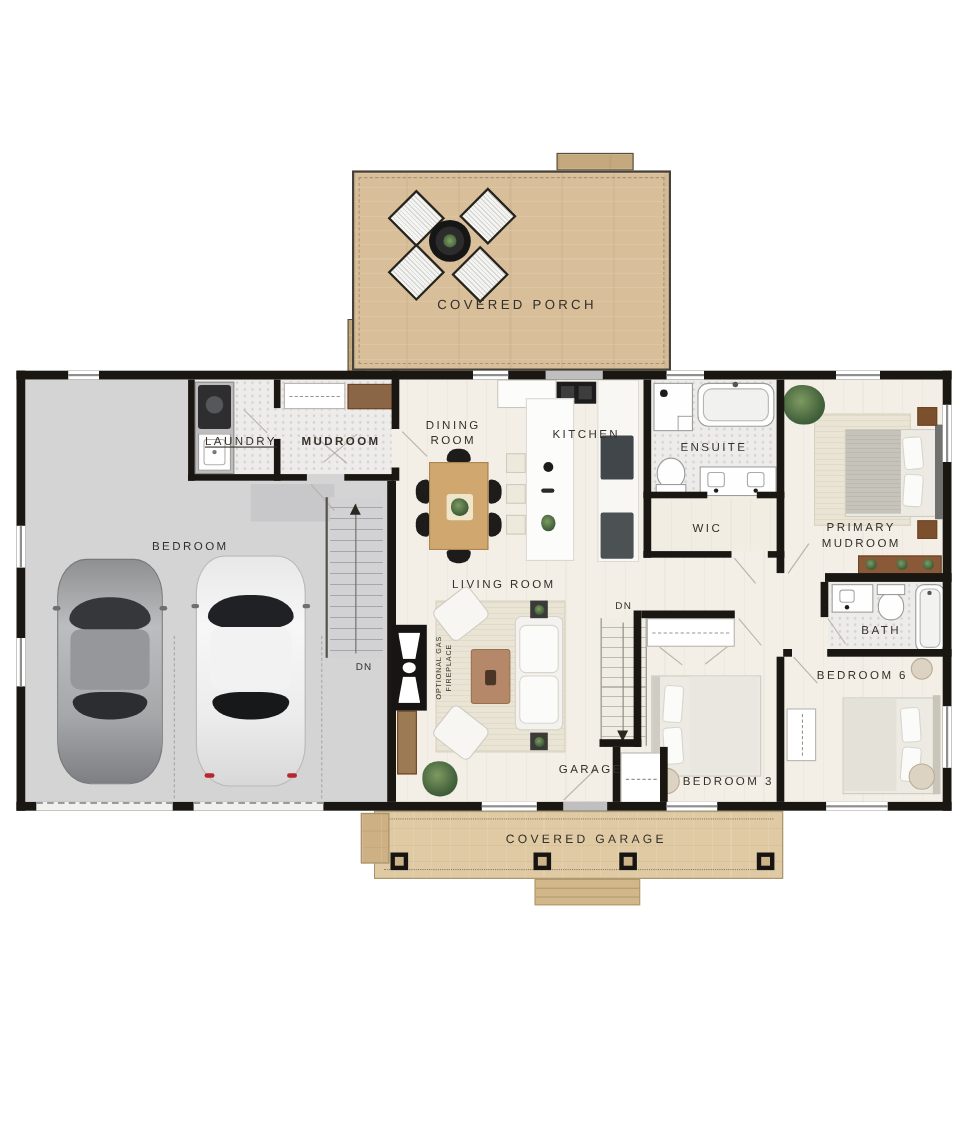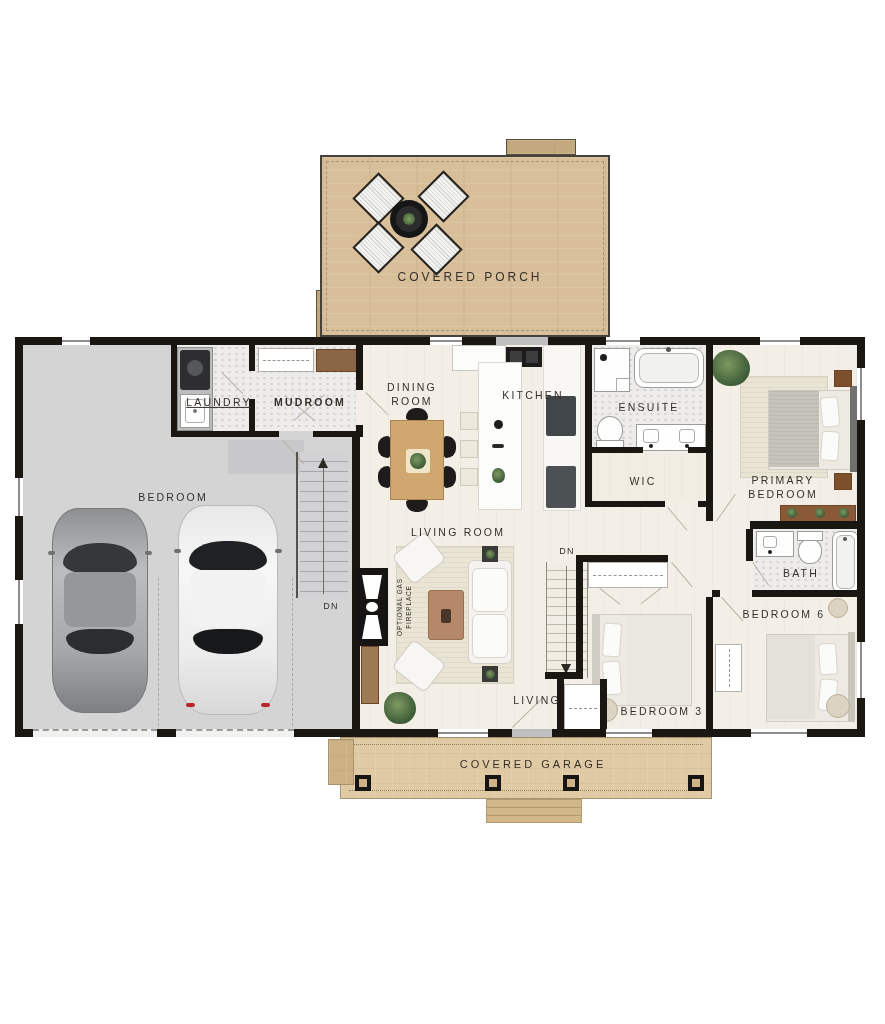--- a/index.html
+++ b/index.html
@@ -252,21 +252,21 @@
   <div class="wood-box" style="left:834px;top:370px;width:16px;height:15px;background:#7c4f2d;"></div>
   <div class="wood-box" style="left:834px;top:473px;width:16px;height:15px;background:#7c4f2d;"></div>
   <div class="plant" style="left:712px;top:350px;width:38px;height:36px;"></div>
   <div class="wood-box" style="left:780px;top:505px;width:74px;height:15px;">
     <div class="plant" style="left:6px;top:2px;width:10px;height:10px;"></div>
     <div class="plant" style="left:34px;top:2px;width:10px;height:10px;"></div>
     <div class="plant" style="left:58px;top:2px;width:10px;height:10px;"></div>
   </div>
   <div class="swing" style="left:716px;top:521px;width:33px;transform:rotate(-55deg);"></div>
   <span class="label" style="left:783px;top:487px;">PRIMARY
-BEDROOM</span>
+MUDROOM</span>
 
   <div class="fixture" style="left:756px;top:531px;width:36px;height:24px;">
     <div class="abs" style="left:6px;top:4px;width:14px;height:12px;border:1px solid #aaa;border-radius:3px;"></div>
     <div class="dot" style="left:11px;top:18px;width:4px;height:4px;"></div>
   </div>
   <div class="fixture" style="left:798px;top:538px;width:22px;height:24px;border-radius:50% 50% 46% 46%;"></div>
   <div class="fixture" style="left:797px;top:531px;width:24px;height:8px;"></div>
   <div class="fixture" style="left:832px;top:531px;width:25px;height:60px;border-radius:8px;">
     <div class="abs" style="inset:3px;border:1px solid #b5b5b3;border-radius:6px;background:#f2f2f0;"></div>
     <div class="dot" style="left:10px;top:5px;width:4px;height:4px;background:#555;"></div>
@@ -332,21 +332,21 @@
   <span class="label" style="left:458px;top:532px;">LIVING ROOM</span>
 
   <div class="stairs-f" style="left:546px;top:562px;width:40px;height:116px;"></div>
   <div class="cline" style="left:566px;top:566px;height:108px;background:#8a867d;"></div>
   <div class="arrow-dn" style="left:561px;top:664px;"></div>
   <span class="label small" style="left:567px;top:551px;">DN</span>
   <div class="closet" style="left:564px;top:684px;width:36px;height:45px;">
       <div class="rod-h"></div>
     </div>
   <div class="swing" style="left:512px;top:727px;width:42px;transform:rotate(-44deg);"></div>
-  <span class="label" style="left:537px;top:700px;">LIVING</span>
+  <span class="label" style="left:537px;top:700px;">GARAGE</span>
 
   <div class="abs porchwood" style="left:340px;top:737px;width:372px;height:62px;border:1px solid #a6926c;z-index:1;">
     <div class="abs" style="left:8px;right:8px;top:6px;border-top:1px dotted #8b7d60;"></div>
     <div class="abs" style="left:8px;right:8px;bottom:7px;border-top:1px dotted #8b7d60;"></div>
   </div>
   <div class="abs porchwood" style="left:328px;top:739px;width:26px;height:46px;background-color:#cdb184;border:1px solid #a6926c;z-index:2;"></div>
   <div class="abs" style="left:486px;top:799px;width:96px;height:24px;background:#d2b78b;border:1px solid #b39a6e;z-index:1;box-sizing:border-box;">
     <div class="abs" style="left:0;right:0;top:7px;border-top:1px solid #b39a6e;"></div>
     <div class="abs" style="left:0;right:0;top:15px;border-top:1px solid #b39a6e;"></div>
   </div>

